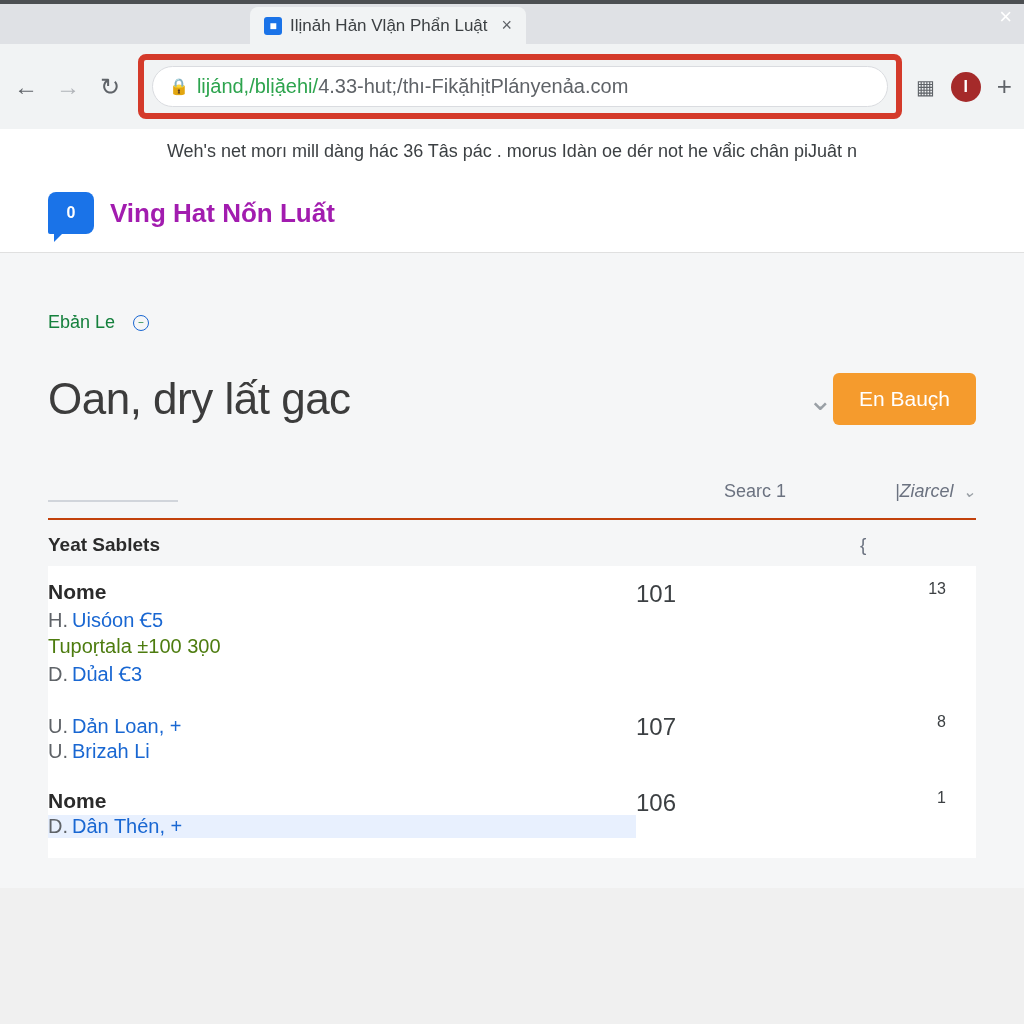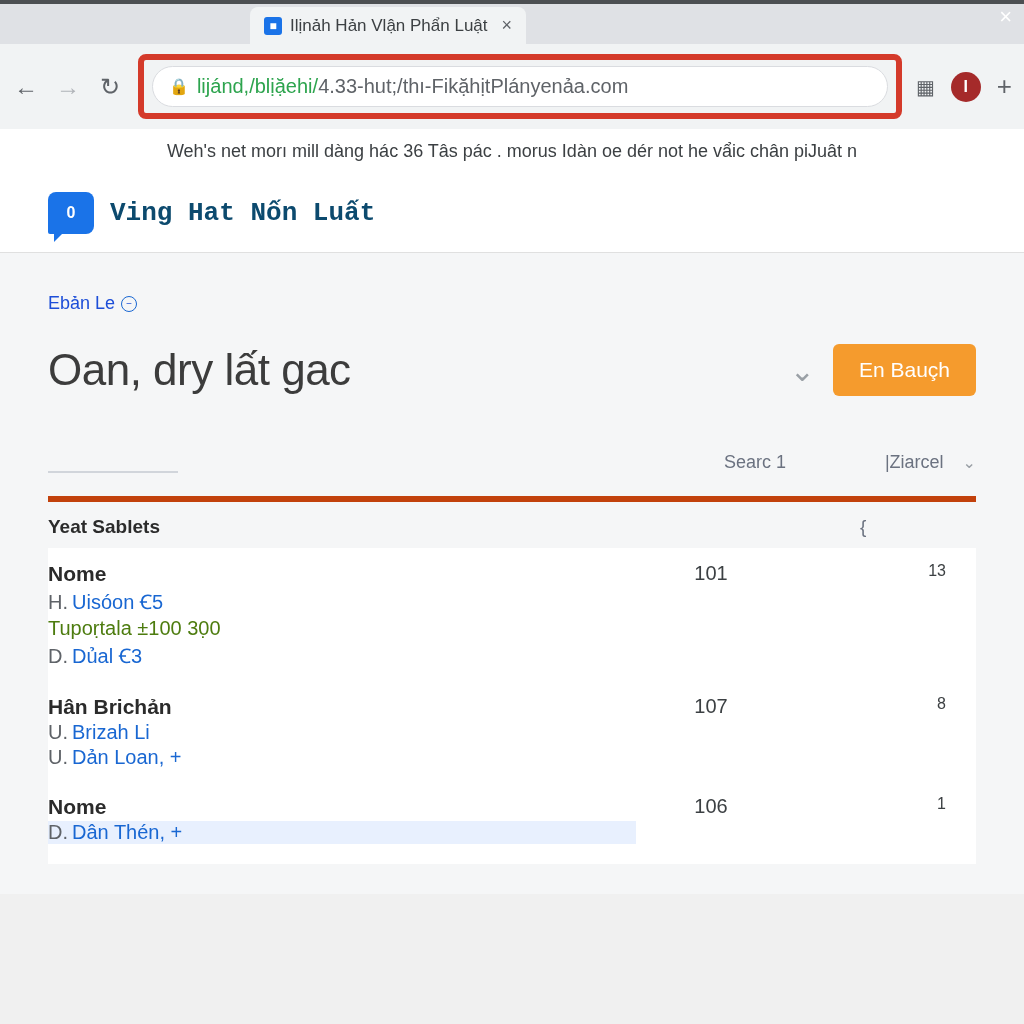--- a/index.html
+++ b/index.html
@@ -24,56 +24,56 @@
   .toolbar-right { display: flex; align-items: center; gap: 16px; }
   .grid-icon { font-size: 20px; color: #5f6368; }
   .avatar-circle { width: 30px; height: 30px; border-radius: 50%; background: #a52a2a; color: #fff; display: flex; align-items: center; justify-content: center; font-weight: bold; }
   .plus-icon { font-size: 26px; color: #5f6368; }
 
   .info-banner { background: #fff; padding: 12px 18px; font-size: 18px; color: #3c4043; white-space: nowrap; overflow: hidden; text-align: center; }
 
   .app-header { background: #fff; display: flex; align-items: center; gap: 16px; padding: 18px 48px; border-bottom: 1px solid #e0e0e0; }
   .logo-bubble { width: 46px; height: 42px; background: #1a73e8; border-radius: 8px 8px 8px 2px; display: flex; align-items: center; justify-content: center; color: #fff; font-weight: bold; position: relative; }
   .logo-bubble::after { content: ""; position: absolute; bottom: -8px; left: 6px; border: 6px solid transparent; border-top-color: #1a73e8; border-left-color: #1a73e8; }
-  .app-title { font-size: 26px; font-weight: 700; color: #0c4a6e; font-family: Liberation Mono, monospace; }
+  .app-title { font-size: 26px; font-weight: 700; color: #a21caf; }
 
   .content { background: #f5f6f7; padding: 30px 48px; }
   .search-row { display: flex; gap: 22px; align-items: stretch; }
   .search-box { flex: 1; background: #fff; border: 2px solid #1a73e8; border-radius: 6px; padding: 14px 18px; display: flex; align-items: center; justify-content: space-between; font-size: 22px; color: #3c4043; }
   .check-icon { color: #1a73e8; font-size: 26px; }
   .btn-primary { background: #0b66d6; color: #fff; border: none; border-radius: 6px; padding: 0 36px; font-size: 22px; font-weight: 500; cursor: pointer; }
 
-  .sublink { margin-top: 10px; color: #1d4ed8; font-size: 18px; display: inline-flex; align-items: center; gap: 6px; }
+  .sublink { margin-top: 29px; color: #15803d; font-size: 18px; display: inline-flex; align-items: center; gap: 18px; }
   .sublink-icon { border: 1.5px solid #1967d2; border-radius: 50%; width: 16px; height: 16px; display: inline-flex; align-items: center; justify-content: center; font-size: 10px; }
 
-  .page-title-row { display: flex; align-items: center; margin-top: 30px; gap: 18px; }
+  .page-title-row { display: flex; align-items: center; margin-top: 40px; }
   .page-title { font-size: 44px; font-weight: 300; color: #3c3c3c; flex: 1; letter-spacing: -0.5px; }
   .chev-down { color: #9aa0a6; font-size: 30px; }
   .btn-orange { background: #f59b2d; color: #fff; border: none; border-radius: 6px; padding: 14px 26px; font-size: 21px; font-weight: 500; cursor: pointer; }
 
   .table-wrap { margin-top: 48px; }
-  .table-header { display: flex; color: #6b7280; font-size: 18px; padding: 8px 0 23px; border-bottom: 6px solid #c2410c; }
+  .table-header { display: flex; color: #6b7280; font-size: 18px; padding: 8px 0 16px; border-bottom: 2px solid #c2410c; }
   .col-left { flex: 1; border-bottom: 2px solid #d1d5db; padding-bottom: 6px; width: 120px; flex: 0 0 130px; }
   .col-spacer { flex: 1; }
   .col-a { width: 170px; text-align: right; padding-right: 20px; }
-  .col-b { width: 170px; text-align: right; display: flex; align-items: center; justify-content: flex-end; gap: 19px; }
+  .col-b { width: 170px; text-align: right; display: flex; align-items: center; justify-content: flex-end; gap: 9px; font-style: italic; }
   .chev-small { color: #9aa0a6; font-size: 16px; }
 
   .section-label { font-weight: 700; font-size: 19px; color: #2b2b2b; margin: 14px 0 10px; display: flex; }
   .section-label .col-b-brace { width: 170px; text-align: left; padding-left: 54px; color: #6b7280; font-weight: 400; }
 
   .card { background: #fff; padding: 4px 0; }
   .row { display: flex; padding: 10px 0 16px; }
   .row + .row { }
   .row-main { flex: 1; }
   .row-title { font-size: 21px; font-weight: 700; color: #2b2b2b; }
   .row-sub { font-size: 20px; color: #4d7c0f; margin-top: 2px; }
   .row-link { color: #1967d2; font-size: 20px; margin-top: 2px; }
   .row-link span.gray { color: #5f6368; margin-right: 4px; }
-  .row-num { width: 170px; text-align: center; padding-right: 20px; font-size: 20px; color: #3c4043; }
+  .row-num { width: 170px; text-align: left; padding-right: 20px; font-size: 24px; color: #3c4043; }
   .row-num2 { width: 170px; text-align: right; padding-right: 30px; font-size: 16px; color: #3c4043; }
   .hl { background: #e8f0fe; }
 </style>
 </head>
 <body>
 
 <div class="browser-chrome">
   <div style="background:#4c4f52; position:relative; height:4px;">
     <span class="window-close">×</span>
   </div>
@@ -148,23 +148,22 @@
           <div class="row-link"><span class="gray">H.</span><span>Uisóon Ꞓ5</span></div>
           <div class="row-sub">Tupoṛtala ±100 30̣0</div>
           <div class="row-link"><span class="gray">D.</span><span>Dủal Ꞓ3</span></div>
         </div>
         <div class="row-num">101</div>
         <div class="row-num2">13</div>
       </div>
 
       <div class="row">
         <div class="row-main">
-          <div class="row-title">Hân Brichản</div>
+          <div class="row-link"><span class="gray">U.</span><span>Dản Loan, +</span></div>
           <div class="row-link"><span class="gray">U.</span><span>Brizah Li</span></div>
-          <div class="row-link"><span class="gray">U.</span><span>Dản Loan, +</span></div>
         </div>
         <div class="row-num">107</div>
         <div class="row-num2">8</div>
       </div>
 
       <div class="row">
         <div class="row-main">
           <div class="row-title">Nome</div>
           <div class="row-link hl"><span class="gray">D.</span><span>Dân Thén, +</span></div>
         </div>

